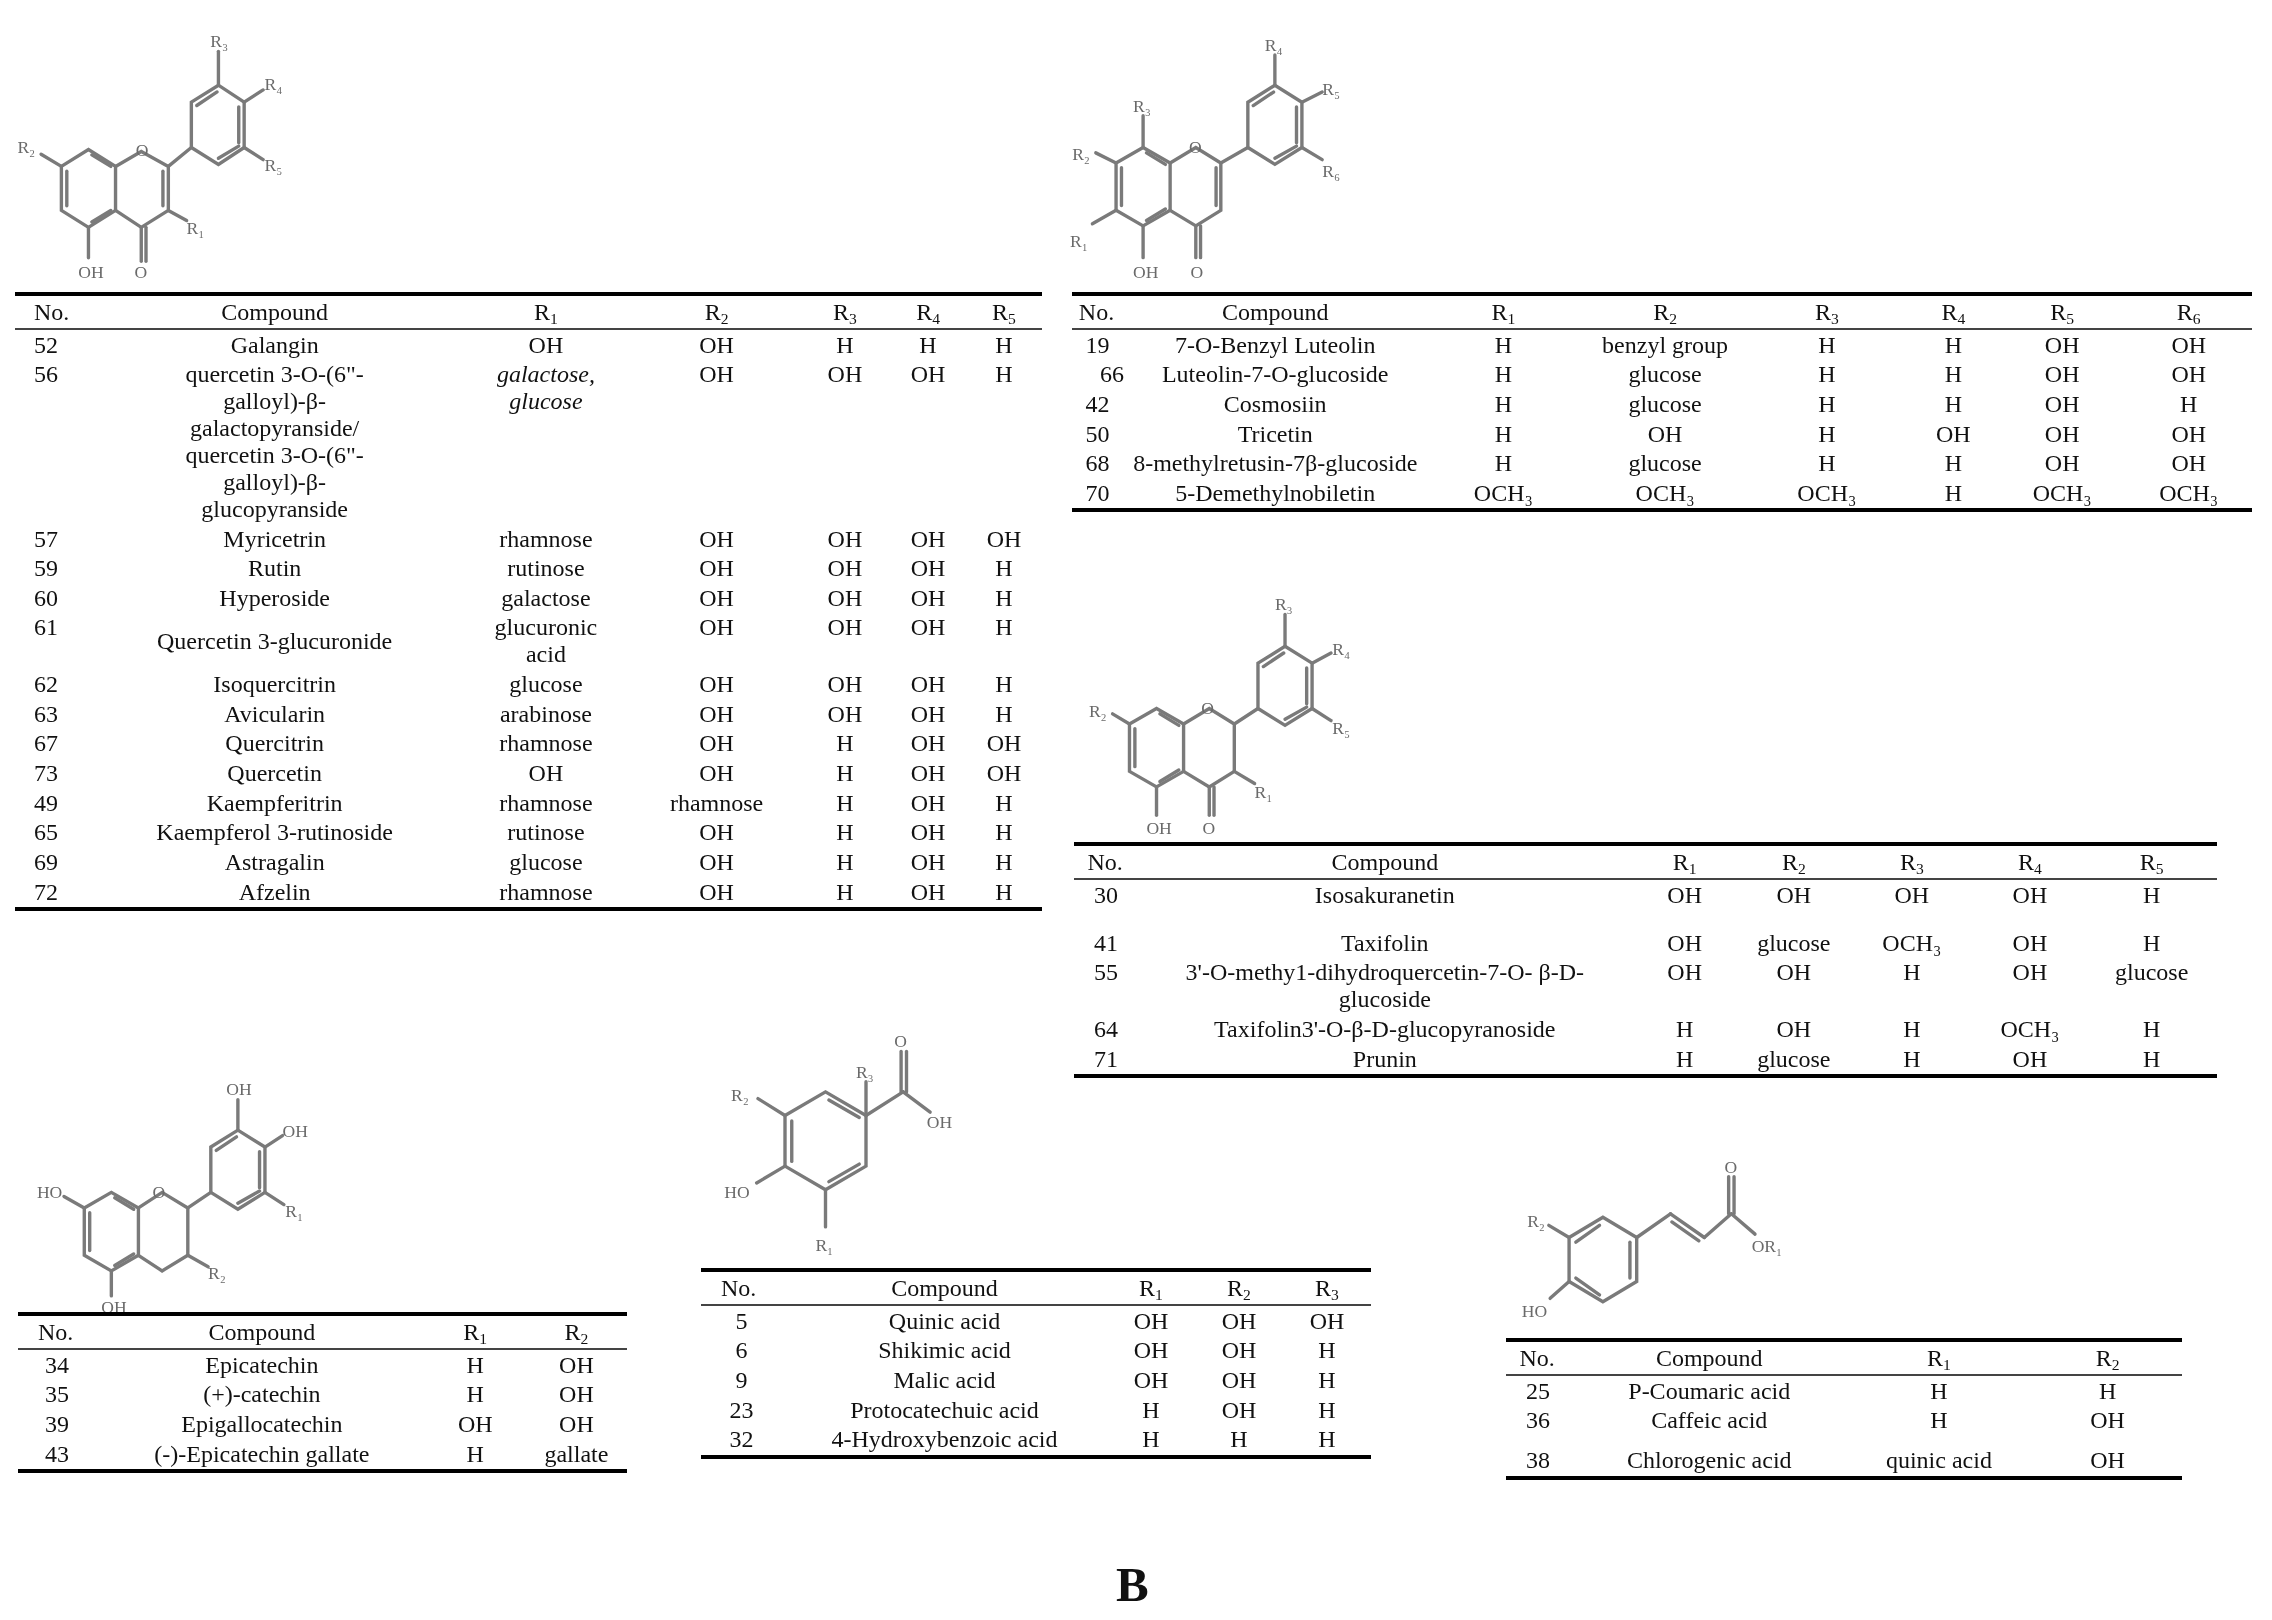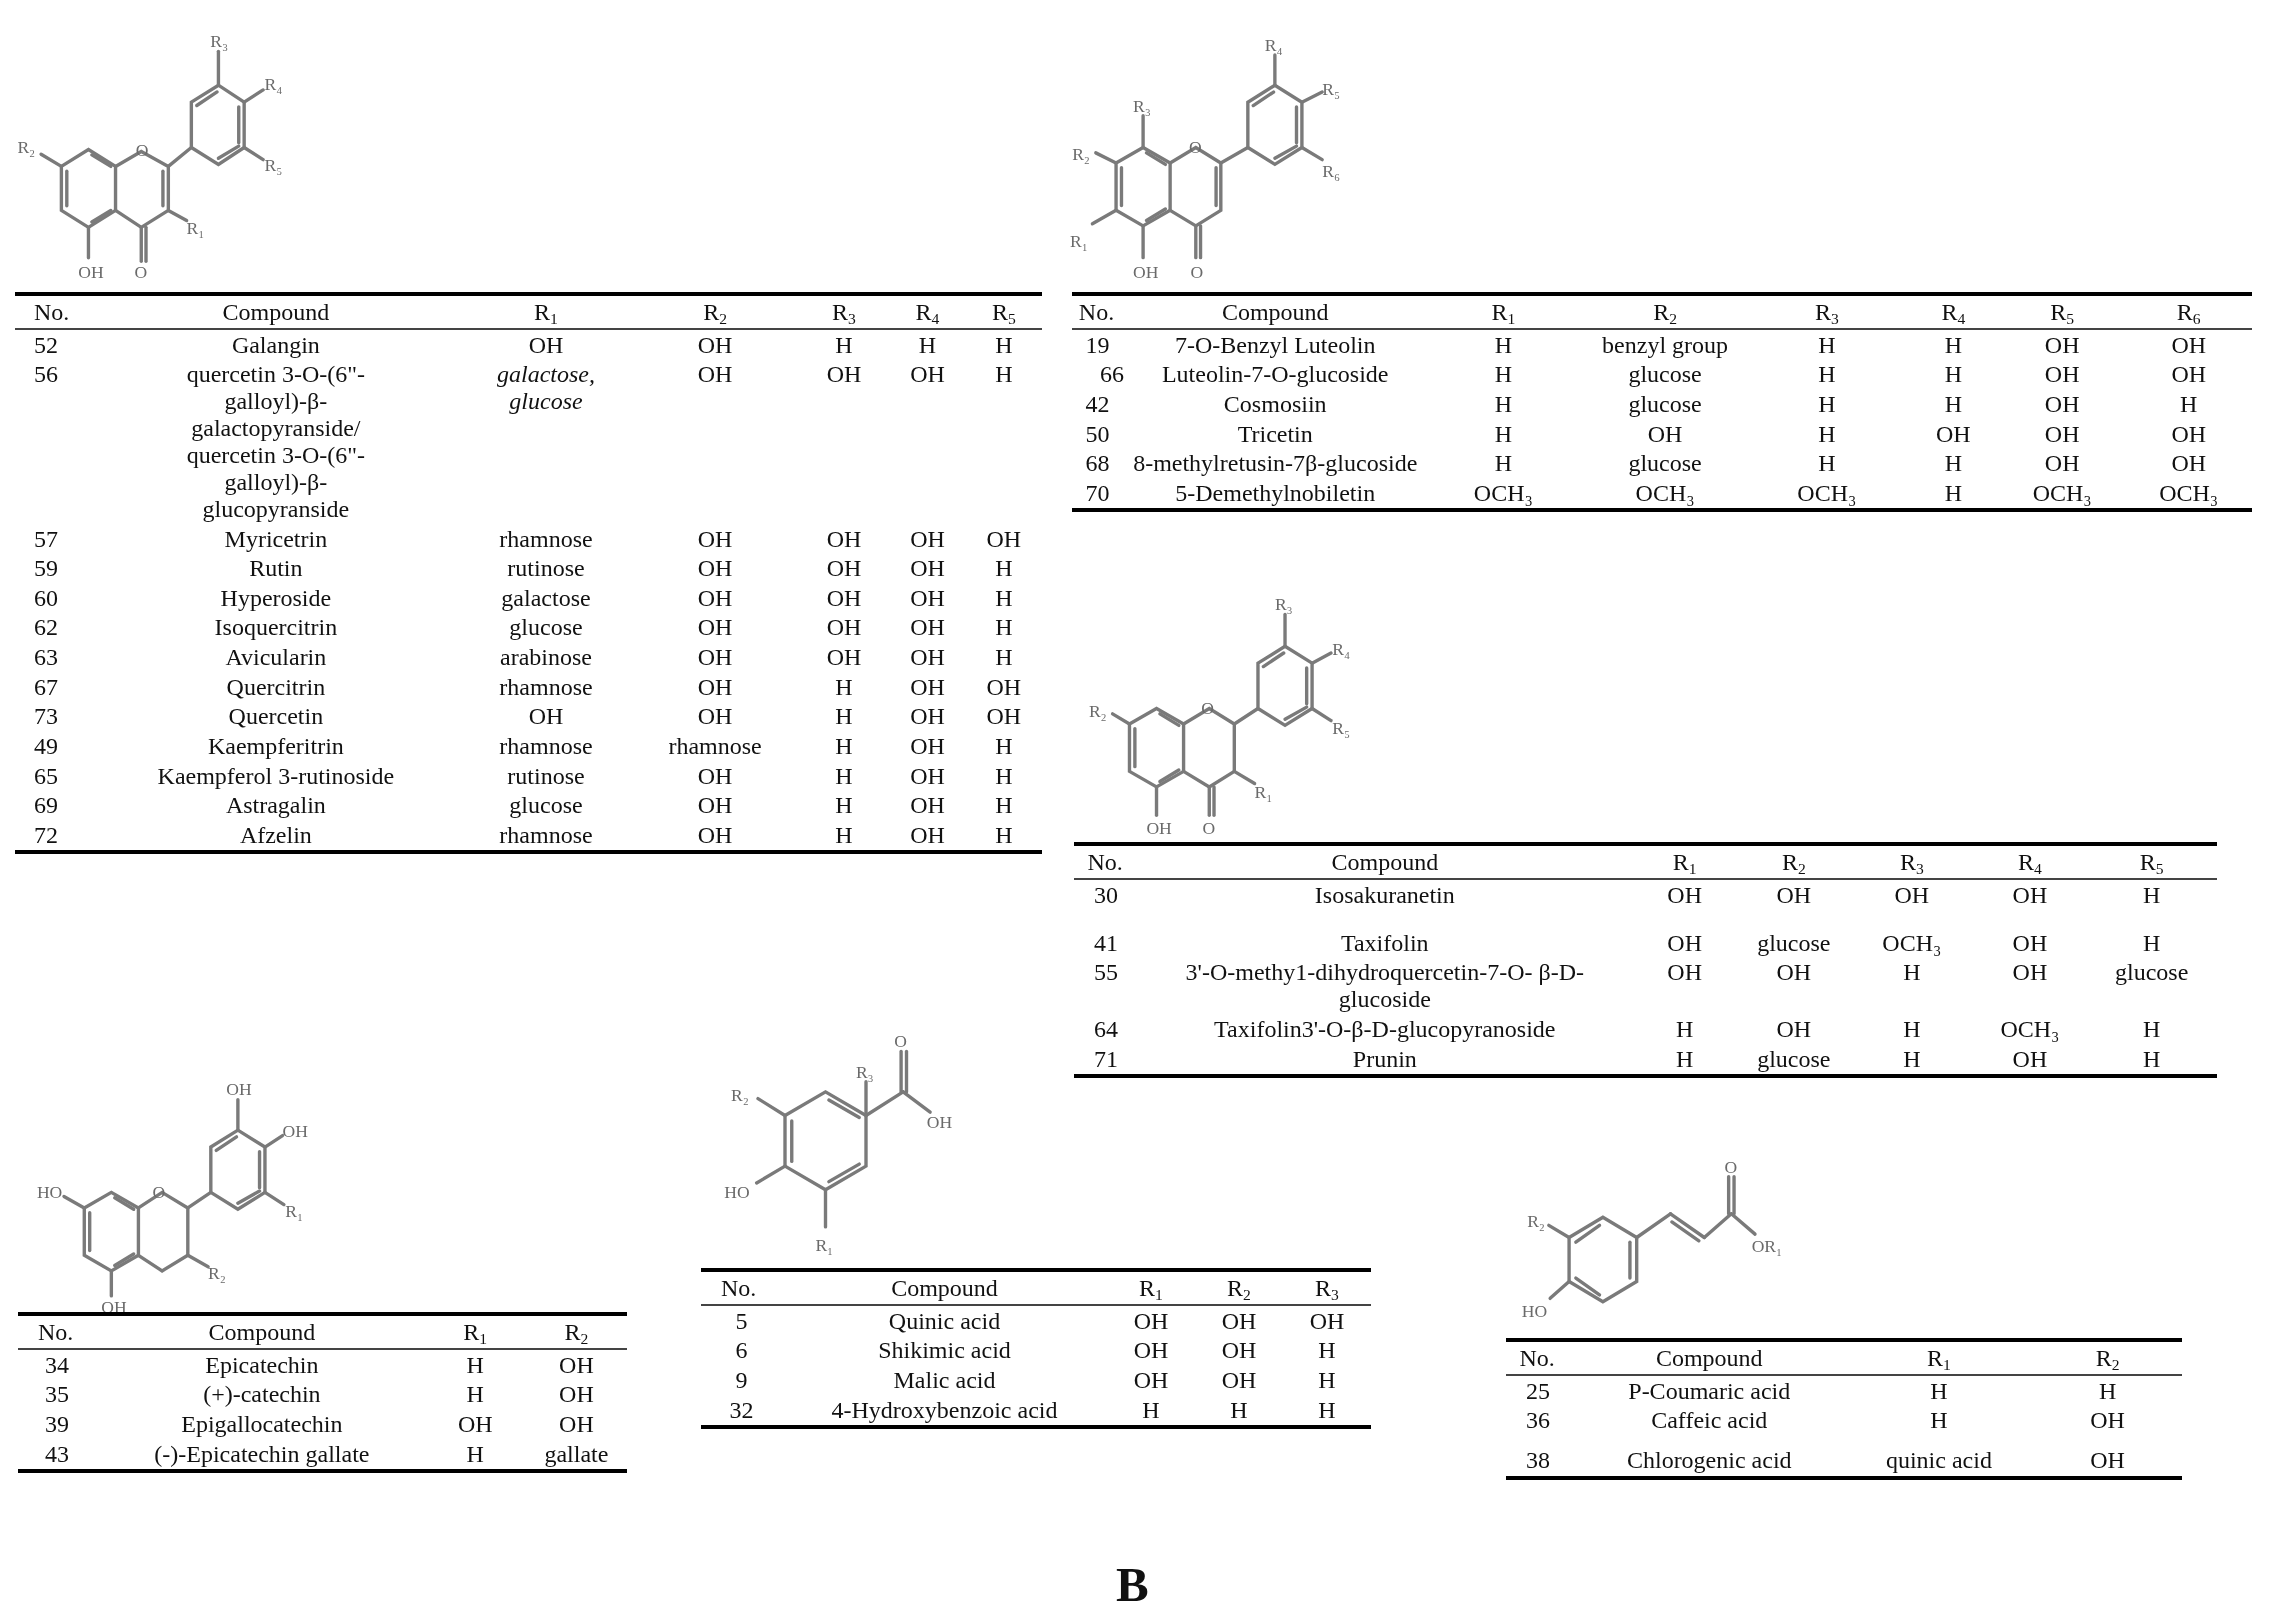--- a/index.html
+++ b/index.html
@@ -116,20 +116,29 @@
         <td>rutinose</td>
         <td>OH</td>
         <td>OH</td>
         <td>OH</td>
         <td>H</td>
       </tr>
     <tr>
         <td class="no">60</td>
         <td>Hyperoside</td>
         <td>galactose</td>
+        <td>OH</td>
+        <td>OH</td>
+        <td>OH</td>
+        <td>H</td>
+      </tr>
+    <tr>
+        <td class="no">61</td>
+        <td class="mid">Quercetin 3-glucuronide</td>
+        <td style="padding:1.4px 34px;">glucuronic acid</td>
         <td>OH</td>
         <td>OH</td>
         <td>OH</td>
         <td>H</td>
       </tr>
     <tr>
         <td class="no">62</td>
         <td>Isoquercitrin</td>
         <td>glucose</td>
         <td>OH</td>
@@ -552,20 +561,27 @@
         <td>H</td>
       </tr>
     <tr>
         <td style="text-align:center;">9</td>
         <td>Malic acid</td>
         <td>OH</td>
         <td>OH</td>
         <td>H</td>
       </tr>
     <tr>
+        <td style="text-align:center;">23</td>
+        <td>Protocatechuic acid</td>
+        <td>H</td>
+        <td>OH</td>
+        <td>H</td>
+      </tr>
+    <tr>
         <td style="text-align:center;">32</td>
         <td>4-Hydroxybenzoic acid</td>
         <td>H</td>
         <td>H</td>
         <td>H</td>
       </tr>
   </tbody>
 </table>
 
 <div class="struct" style="left:1515px;top:1136px;width:311px;height:203px;">

